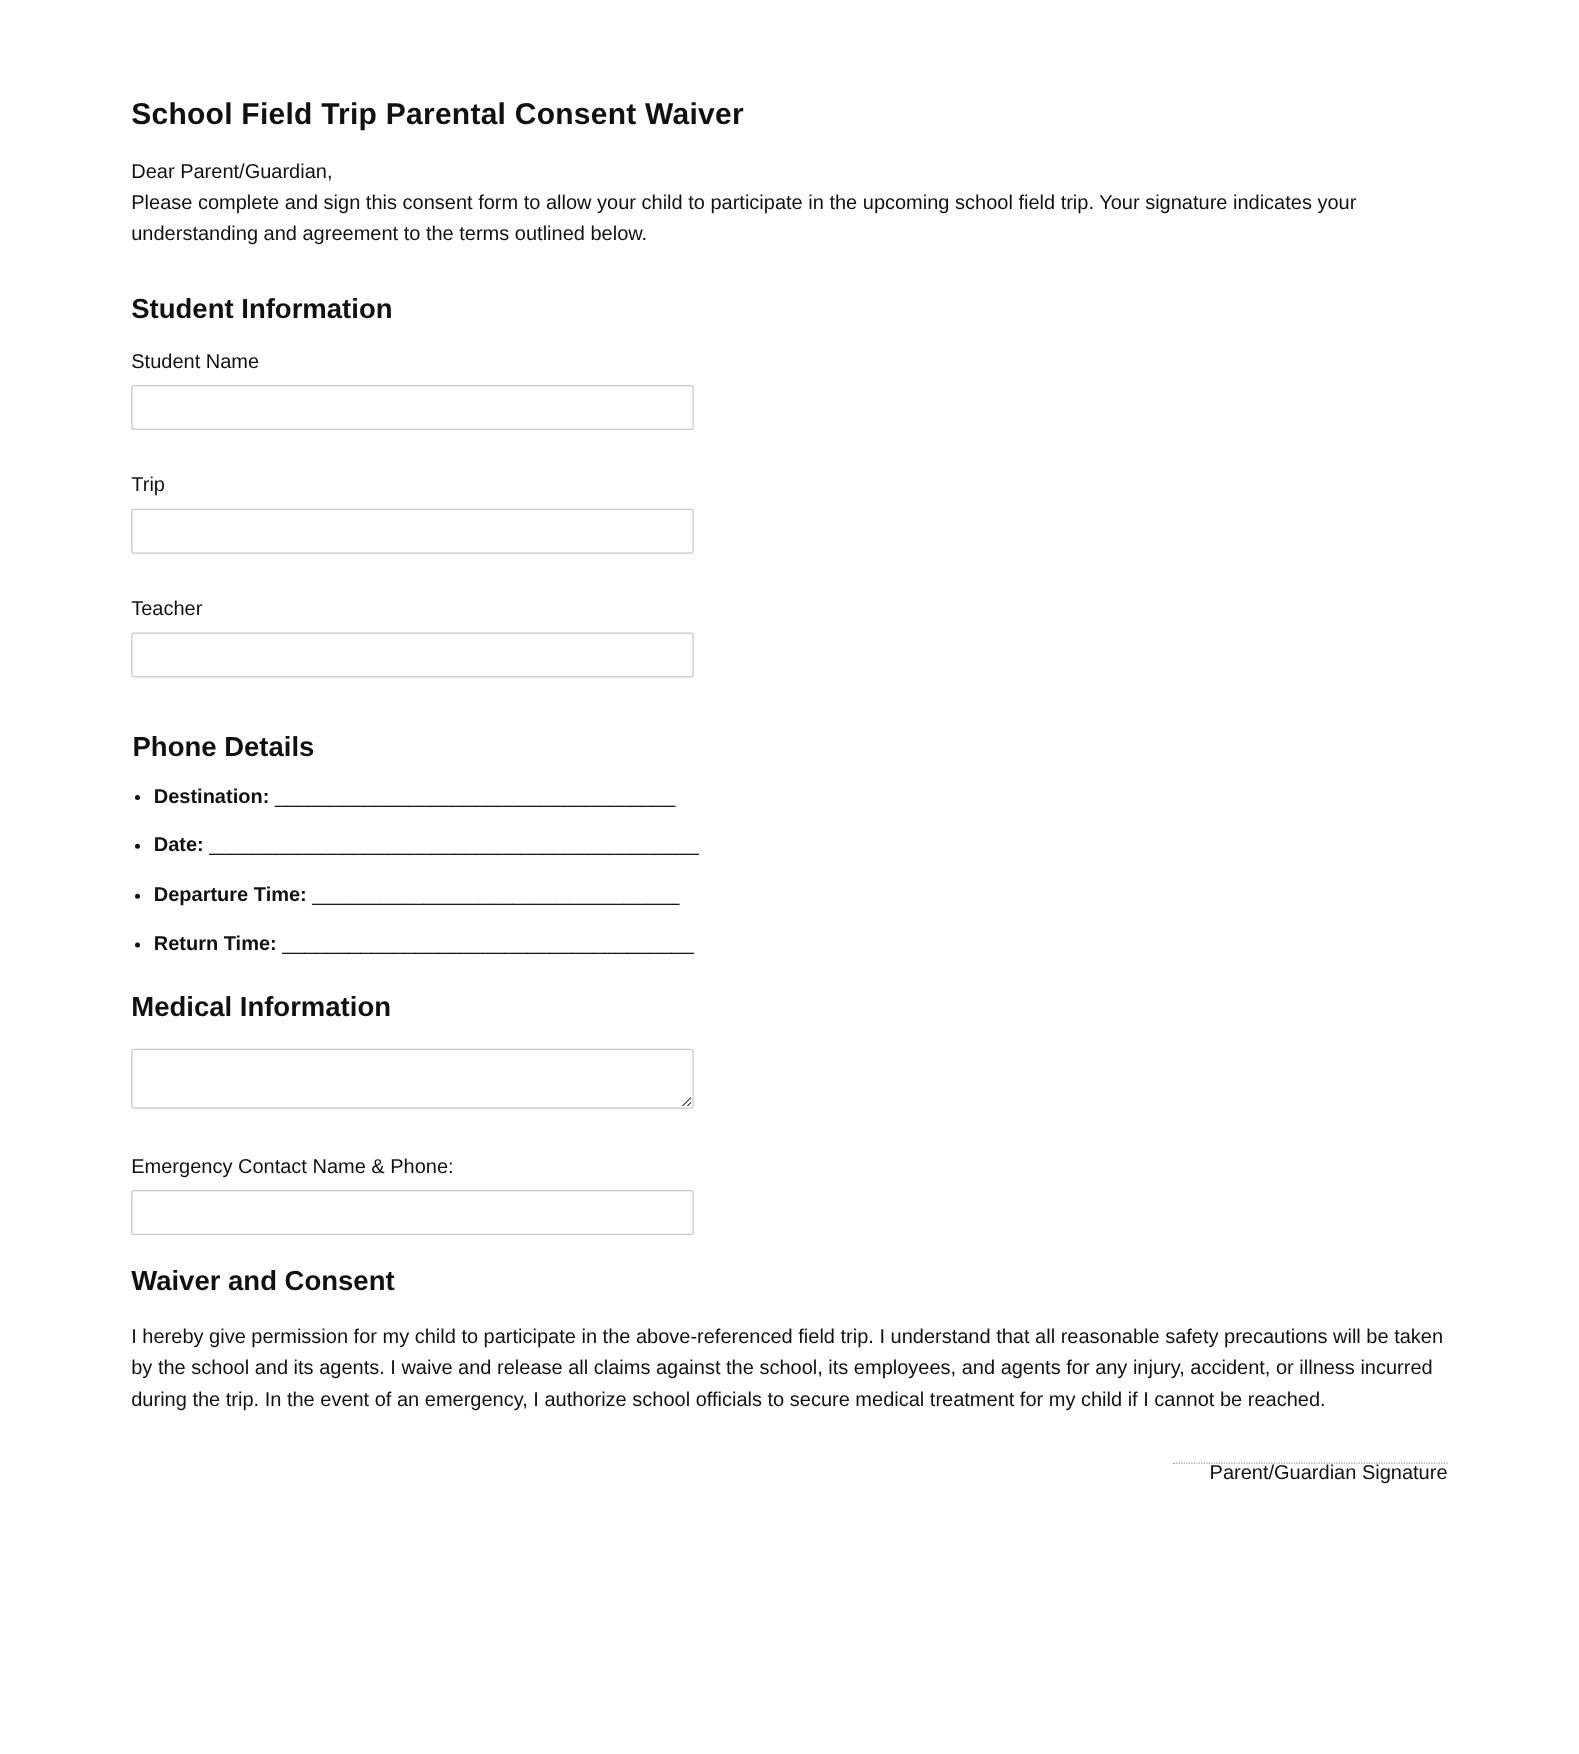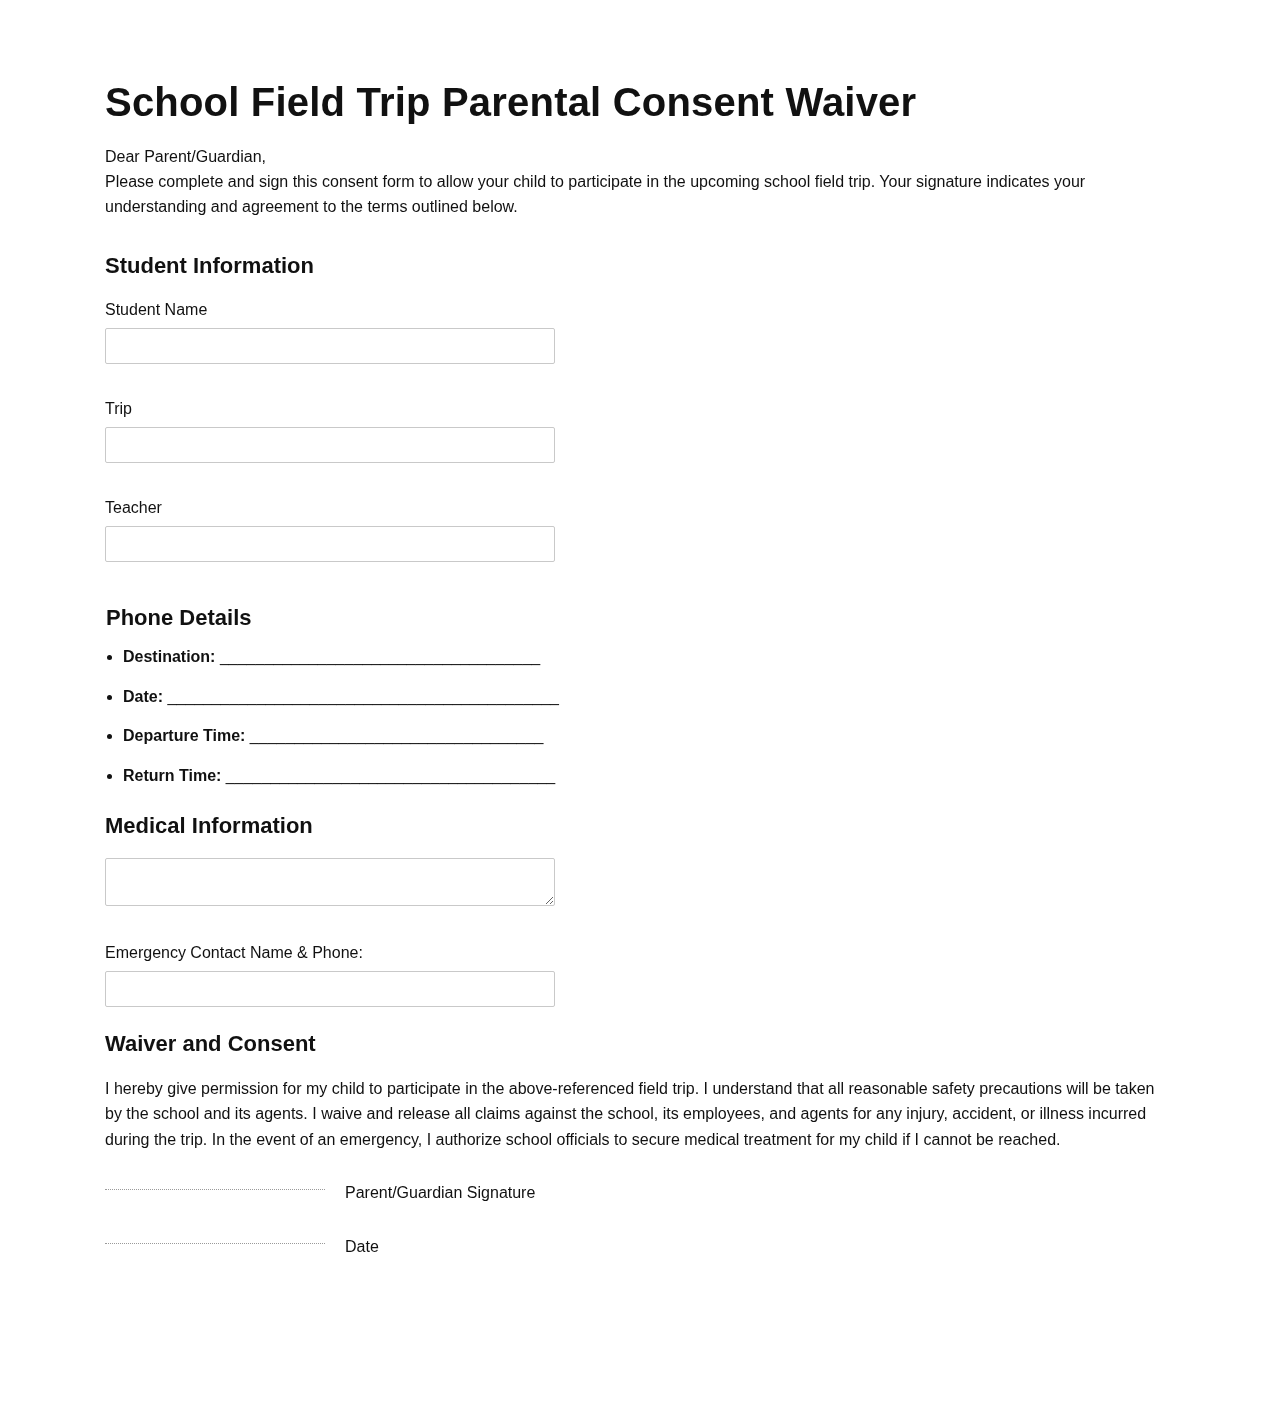--- a/index.html
+++ b/index.html
@@ -9,21 +9,21 @@
     font-size: 16px;
     line-height: 1.6;
   }
   .page {
     width: 1053px;
     margin: 0 0 0 105px;
     padding-top: 78px;
     padding-bottom: 100px;
   }
   h1 {
-    font-size: 40px;
+    font-size: 24px;
     font-weight: bold;
     margin: 0 0 18px 0;
     line-height: 1.2;
     letter-spacing: 0.2px;
   }
   .intro p { margin: 0; line-height: 25px; }
   h2 {
     font-size: 22px;
     font-weight: bold;
     margin: 0;
@@ -69,22 +69,24 @@
   }
   .trip-list .blank { font-weight: normal; margin-top: 28px; }
   .section.medical { margin-top: 25px; }
   .section.medical .field { margin-top: 18px; }
   .section.medical .field + .field { margin-top: 36px; }
   .section.waiver { margin-top: 23px; }
   .waiver-text { margin: 17px 0 0 0; line-height: 25.5px; }
   .signature-block { margin-top: 36px; }
   .sig-row {
     display: flex;
+    align-items: flex-end;
     height: 30px;
     margin-bottom: 24px;
+    flex-direction: column;
   }
   .sig-line {
     width: 220px;
     border-bottom: 1px dotted #9a9a9a;
     height: 1px;
     margin-bottom: 3px;
   }
   .sig-label {
     margin-left: 20px;
     line-height: 22px;
@@ -160,20 +162,16 @@
 
   <section class="section waiver">
     <h2>Waiver and Consent</h2>
     <p class="waiver-text">I hereby give permission for my child to participate in the above-referenced field trip. I understand that all reasonable safety precautions will be taken by the school and its agents. I waive and release all claims against the school, its employees, and agents for any injury, accident, or illness incurred during the trip. In the event of an emergency, I authorize school officials to secure medical treatment for my child if I cannot be reached.</p>
 
     <div class="signature-block">
       <div class="sig-row">
         <div class="sig-line"></div>
         <span class="sig-label">Parent/Guardian Signature</span>
       </div>
-      <div class="sig-row">
-        <div class="sig-line"></div>
-        <span class="sig-label">Date</span>
-      </div>
     </div>
   </section>
 
 </div>
 
 </body></html>

